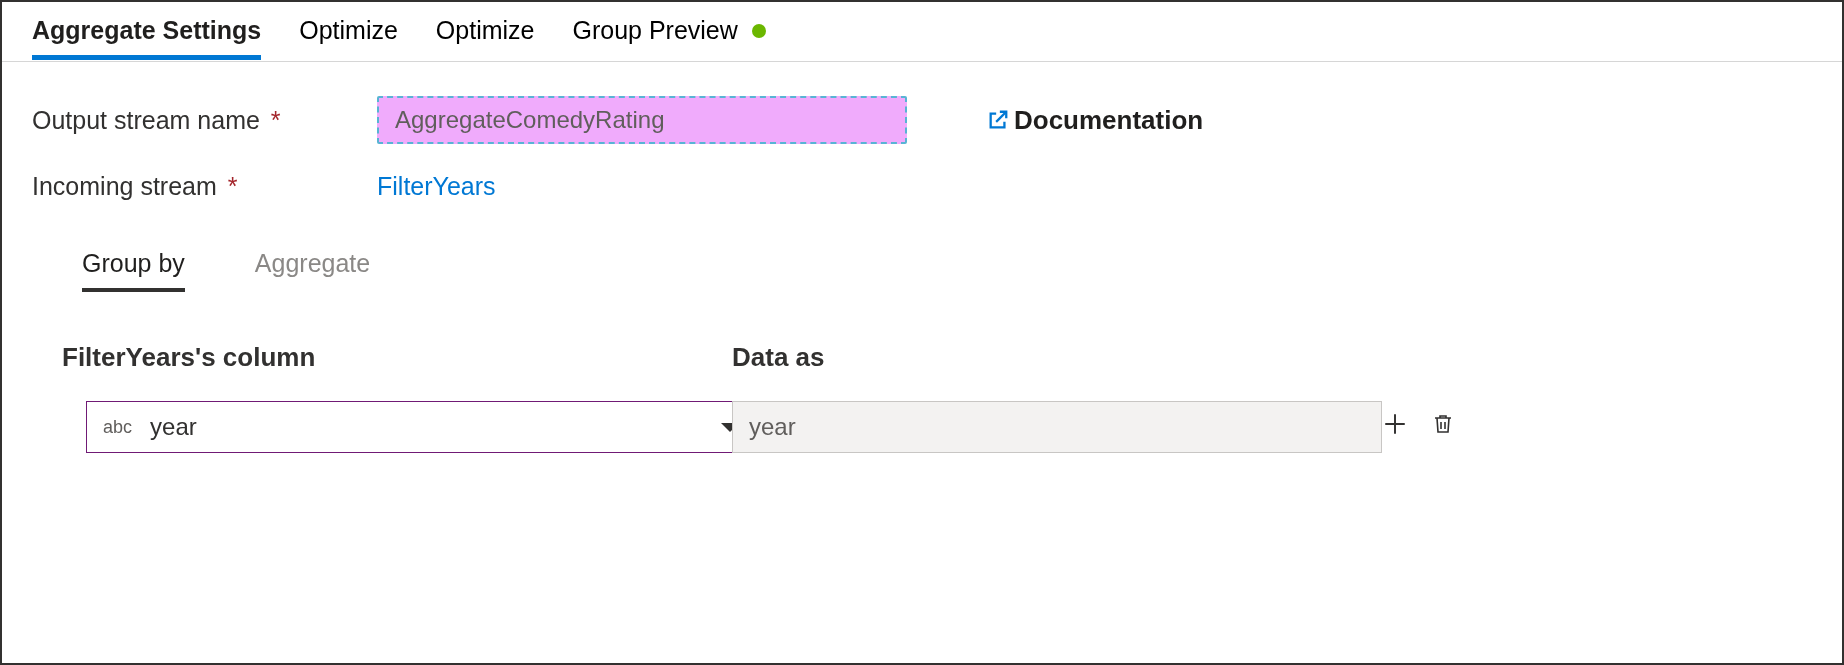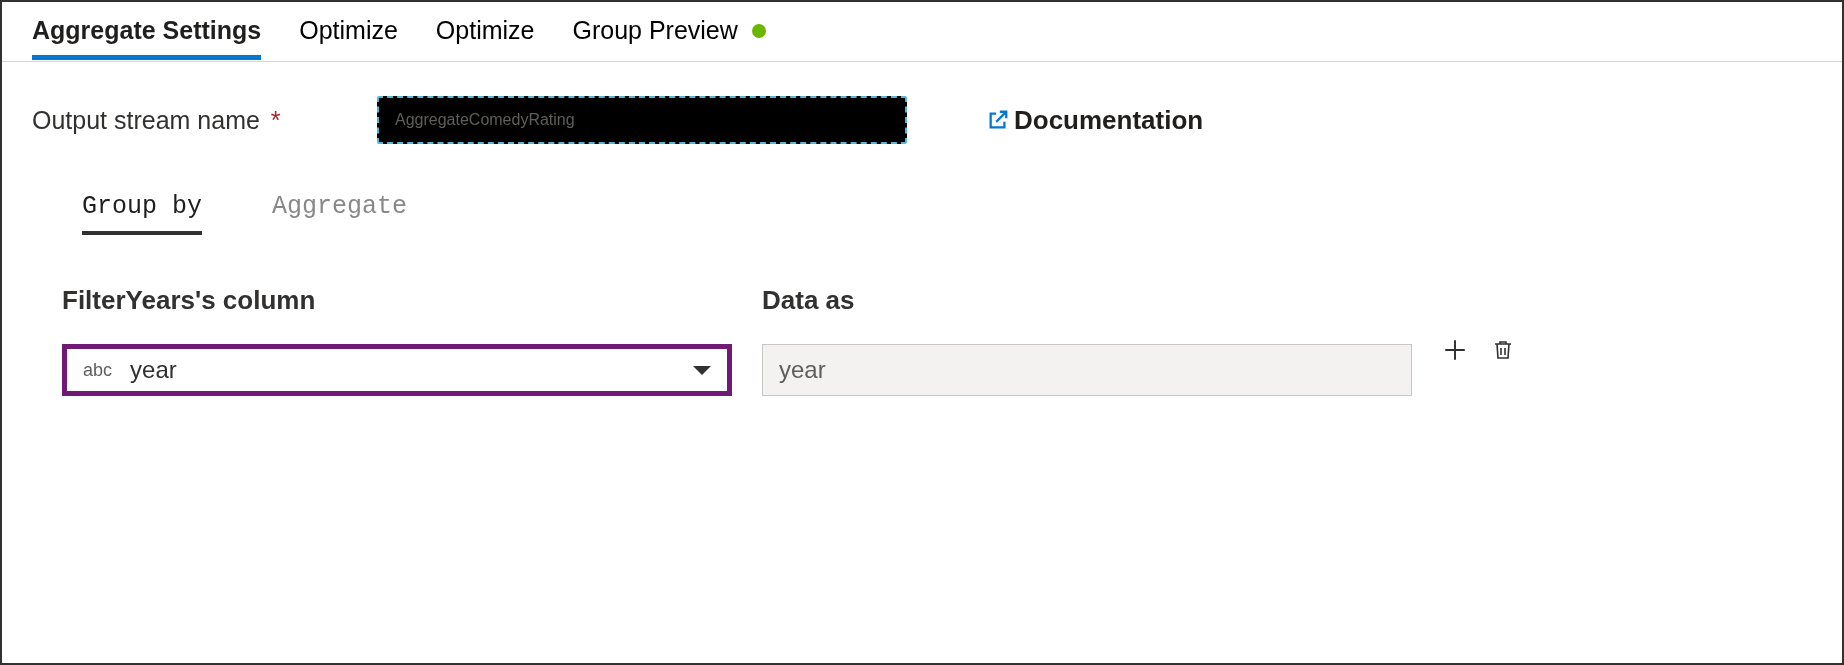--- a/index.html
+++ b/index.html
@@ -62,23 +62,23 @@
     font-size: 25px;
     color: #323130;
   }
   .req { color: #a4262c; margin-left: 4px; }
   .text-input {
     width: 530px;
     height: 48px;
     border: 2px dashed #58b4d4;
     border-radius: 2px;
     padding: 0 16px;
-    font-size: 16px;
+    font-size: 24px;
     color: #605e5c;
-    background: #000000;
+    background: #f0abfc;
   }
   .link {
     color: #0078d4;
     font-size: 25px;
     cursor: pointer;
   }
   .doc-link {
     display: flex;
     align-items: center;
     gap: 5px;
@@ -96,50 +96,49 @@
   .subtabs {
     display: flex;
     gap: 70px;
     padding: 20px 0 0 50px;
   }
   .subtab {
     padding: 0 0 10px 0;
     font-size: 25px;
     color: #8a8886;
     cursor: pointer;
-    font-family: Liberation Mono, monospace;
   }
   .subtab.active {
     color: #201f1e;
     border-bottom: 4px solid #323130;
     font-weight: 400;
   }
   .grid-area {
     padding: 50px 30px 0 30px;
     display: flex;
-    gap: 30px;
-    align-items: flex-start;
+    align-items: center;
   }
   .col {
     flex: 0 0 670px;
   }
   .col-header {
     font-weight: 700;
     font-size: 26px;
     margin-bottom: 28px;
   }
   .dropdown {
-    border: 5px solid #701a75;
+    border: 1px solid #701a75;
     height: 52px;
     display: flex;
     align-items: center;
     padding: 0 16px;
     cursor: pointer;
     background: #fff;
     width: 100%;
+    margin-left: 24px;
   }
   .type-badge {
     font-size: 18px;
     color: #605e5c;
     margin-right: 18px;
     font-family: "Segoe UI", sans-serif;
   }
   .dropdown-value { flex: 1; font-size: 24px; color: #323130; }
   .chevron {
     width: 0; height: 0;
@@ -205,20 +204,27 @@
       <div class="doc-link">
         <svg class="ext-icon" viewBox="0 0 24 24" fill="none" stroke="currentColor" stroke-width="2.5">
           <path d="M14 3h7v7"></path>
             <path d="M10 14L21 3"></path>
             <path d="M19 14v6H4V5h6"></path>
         </svg>
         <span>Documentation</span>
       </div>
     </div>
 
+    <div class="form-row">
+      <div class="form-label">
+        <span>Incoming stream</span>
+        <span class="req">*</span>
+      </div>
+      <span class="link">FilterYears</span>
+    </div>
 
     <div class="subtabs">
       <div class="subtab active">
         <span>Group by</span>
       </div>
       <div class="subtab">
         <span>Aggregate</span>
       </div>
     </div>
 

